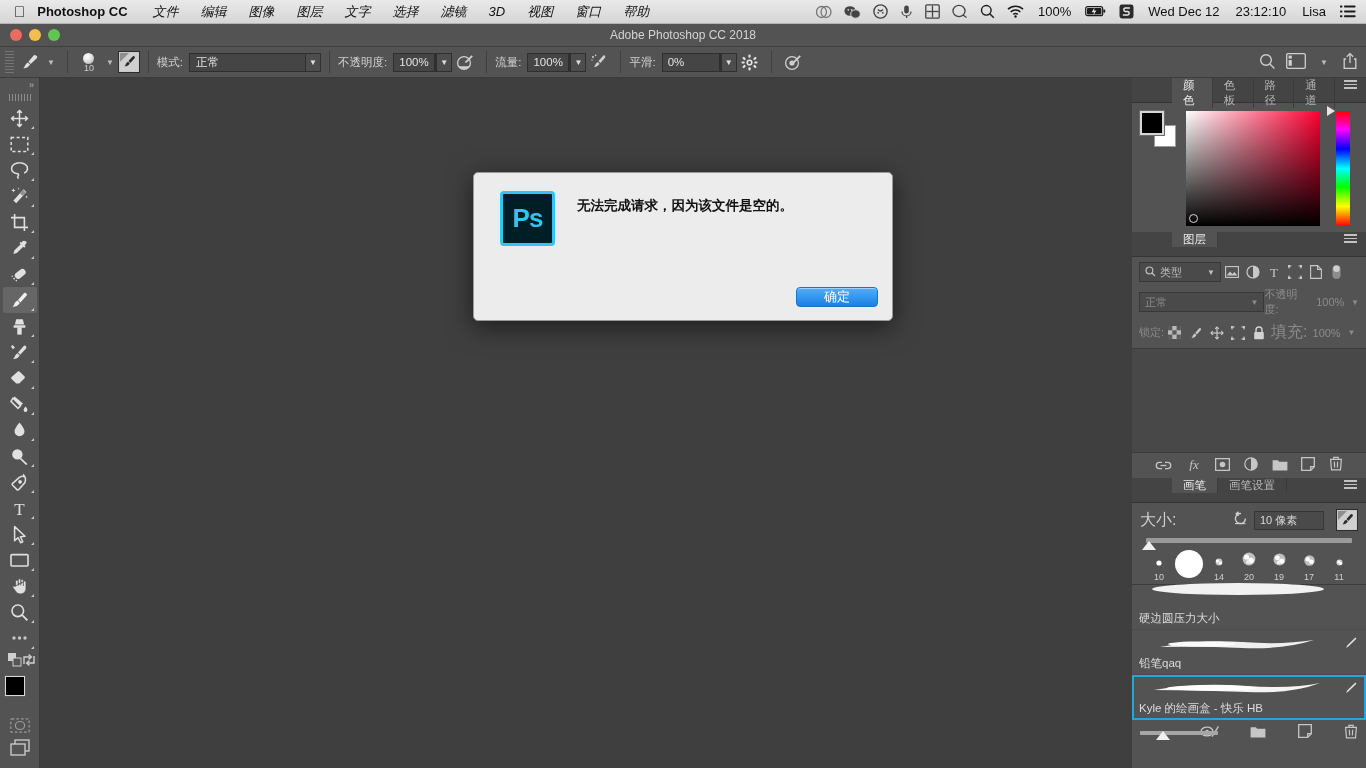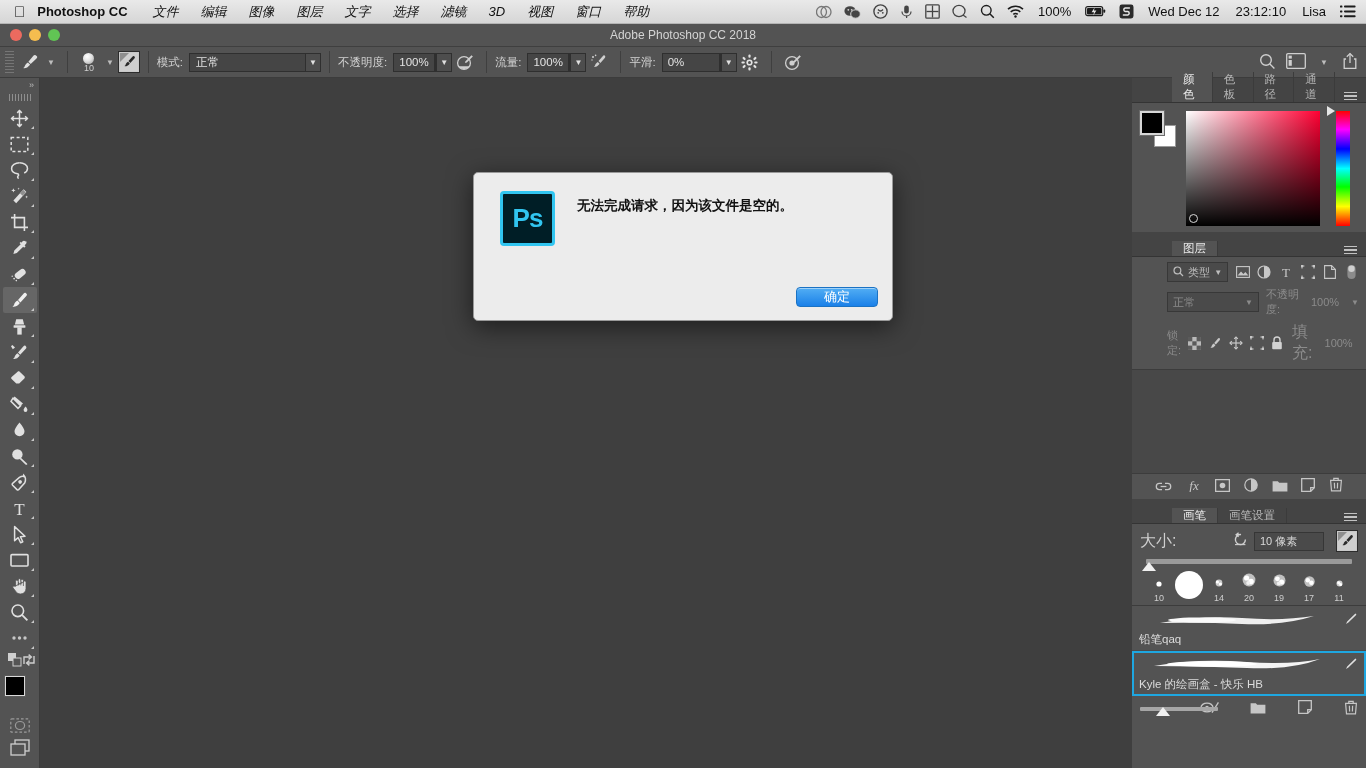--- a/index.html
+++ b/index.html
@@ -88,21 +88,21 @@
   .colorchip .bg { position: absolute; left: 13px; top: 11px; width: 20px; height: 20px;
     background: #fff; border: 1px solid #8d8d8d; z-index: -1; }
   .mini { width: 34px; height: 22px; margin: 0 auto; display: flex; align-items: center; justify-content: center; }
 
   
   .canvas { position: absolute; left: 40px; top: 78px; width: 1092px; height: 690px; background: #3f3f3f; }
 
   
   .dock { position: absolute; left: 1132px; top: 78px; width: 234px; height: 690px; background: #535353; }
   .panel-tabs {
-    height: 25px; background: #444; display: flex; align-items: flex-end; border-bottom: 1px solid #343434; padding-left: 40px;
+    height: 25px; background: #444; display: flex; align-items: flex-start; border-bottom: 1px solid #343434; padding-left: 40px;
   }
   .ptab { display: flex; align-items: center; padding: 0 11px; font-size: 11.5px; color: #b5b5b5;
     border-right: 1px solid #3b3b3b; }
   .ptab.active { background: #535353; color: #e8e8e8; }
   .ptab-menu { margin-left: auto; display: flex; align-items: center; padding: 0 9px; }
   .burger i { display: block; width: 13px; height: 1.5px; background: #c2c2c2; margin: 2px 0; }
 
   .color-body { height: 105px; background: #535353; display: flex; align-items: flex-start; padding: 8px 6px 0 8px; }
   .cc-chips { position: relative; width: 40px; height: 38px; }
   .cc-chips .fg { position: absolute; left: 0; top: 0; width: 24px; height: 24px; background: #000;
@@ -113,21 +113,21 @@
       linear-gradient(to top, #000 0%, rgba(0,0,0,0) 100%),
       linear-gradient(to right, #fff 0%, #ff0033 100%); }
   .cc-field .picker { position: absolute; left: 3px; bottom: 3px; width: 9px; height: 9px;
     border: 1.5px solid #d8d8d8; border-radius: 50%; }
   .cc-hue { position: relative; width: 14px; height: 115px; margin-left: 16px;
     background: linear-gradient(to bottom, #ff0000 0%, #ff00ff 16%, #0000ff 33%, #00ffff 50%, #00ff00 66%, #ffff00 83%, #ff0000 100%); }
   .cc-hue .marker { position: absolute; left: -9px; top: -5px; width: 0; height: 0;
     border-top: 5px solid transparent; border-bottom: 5px solid transparent; border-left: 8px solid #e6e6e6; }
 
   .layers-ctl { padding: 5px 7px 0 7px; }
-  .row { display: flex; align-items: center; gap: 7px; margin-bottom: 5px; margin-left: 28px; }
+  .row { display: flex; align-items: center; gap: 0; margin-bottom: 5px; }
   .pill { height: 20px; background: #4a4a4a; border: 1px solid #383838; color: #bdbdbd;
     display: flex; align-items: center; padding: 0 5px; font-size: 11px; }
   .ficon { width: 21px; height: 20px; display: flex; align-items: center; justify-content: center; color: #c8c8c8; }
   .dim { color: #8b8b8b; }
   .layers-list { height: 105px; background: #484848; border-top: 1px solid #3c3c3c; border-bottom: 1px solid #3c3c3c; }
   .layers-foot { height: 25px; display: flex; align-items: center; justify-content: space-around; padding: 0 16px; }
 
   .brush-body { padding: 6px 8px 0 8px; }
   .size-row { display: flex; align-items: center; gap: 6px; }
   .size-input { width: 70px; height: 19px; background: #4a4a4a; border: 1px solid #363636;
@@ -898,20 +898,26 @@
               <circle cx="5.6" cy="5.8" r="1.5" fill="#fff"></circle>
               <circle cx="7.6" cy="7.4" r="1.5" fill="#fff"></circle>
             </svg>
           <span class="num">11</span>
         </div>
       </div>
     </div>
 
     <div class="brush-list">
       <div class="bl-item">
+        <svg width="200" height="26" viewBox="0 0 200 26" style="position:absolute;left:6px;top:-6px">
+          <ellipse cx="100" cy="10" rx="86" ry="6" fill="#f2f2f2"></ellipse>
+        </svg>
+        <span class="name">硬边圆压力大小</span>
+      </div>
+      <div class="bl-item">
         <span class="bl-pen">
           <svg width="14" height="14" viewBox="0 0 14 14">
               <path d="M11.8 1.4c.6.6.6 1.3.1 1.8L4.4 10.6 2 12l1.2-2.4 7.4-7.4c.5-.5 1.2-.5 1.2-.8z" fill="#e0e0e0"></path>
             </svg>
         </span>
         <svg width="190" height="22" viewBox="0 0 190 22" style="position:absolute;left:10px;top:4px">
           <path d="M18 13 Q60 5 100 8 Q140 11 172 6 Q140 16 100 14 Q60 12 18 13 Z" fill="#efefef"></path>
           <ellipse cx="60" cy="10" rx="34" ry="2.6" fill="#fafafa"></ellipse>
         </svg>
         <span class="name">铅笔qaq</span>

